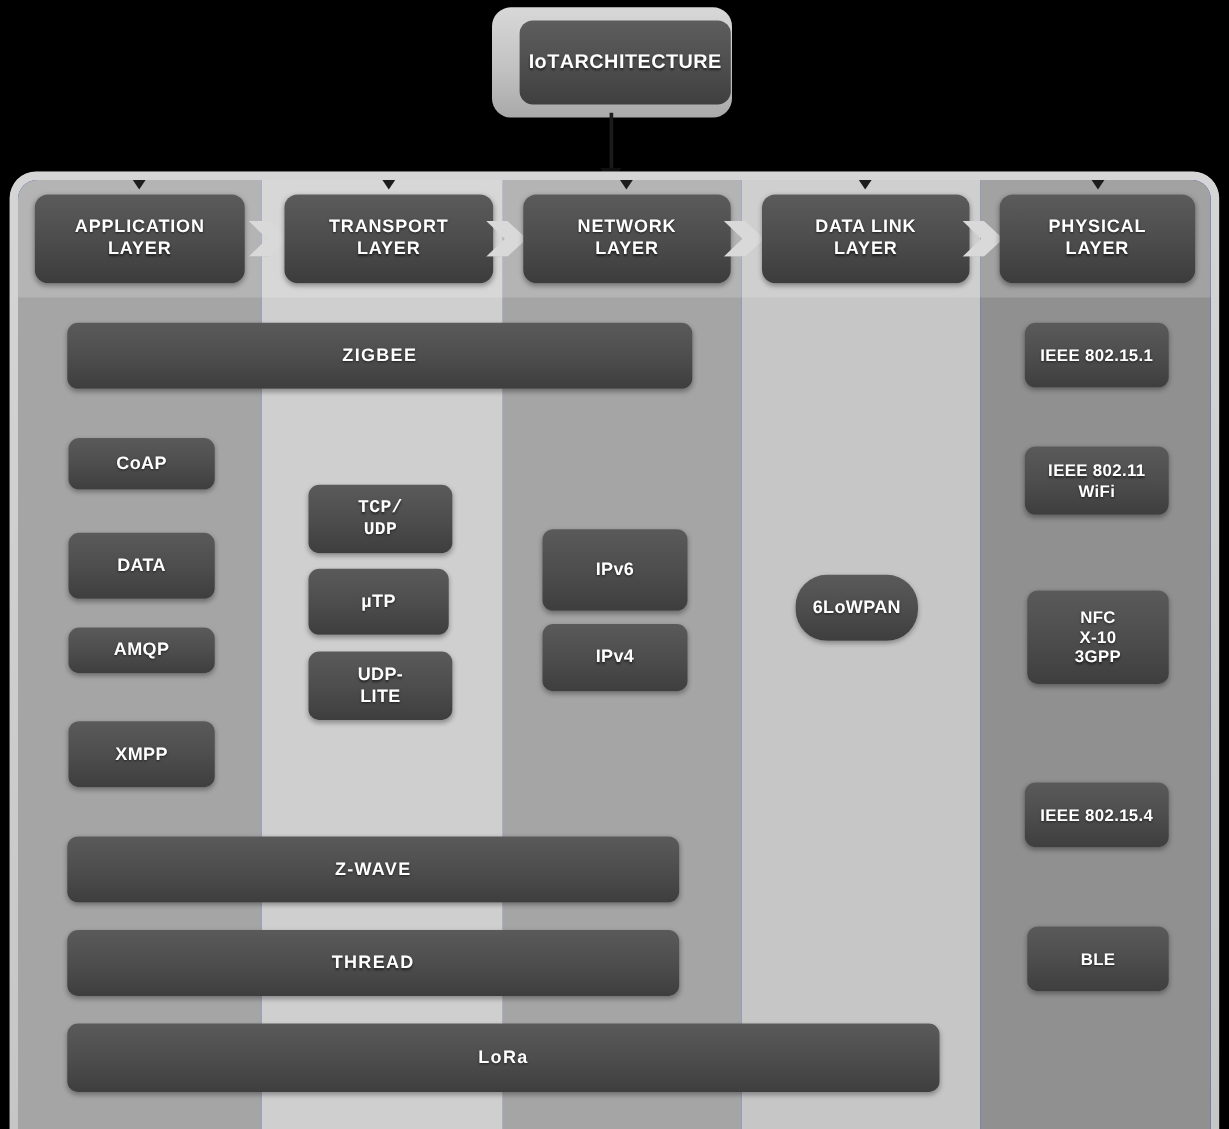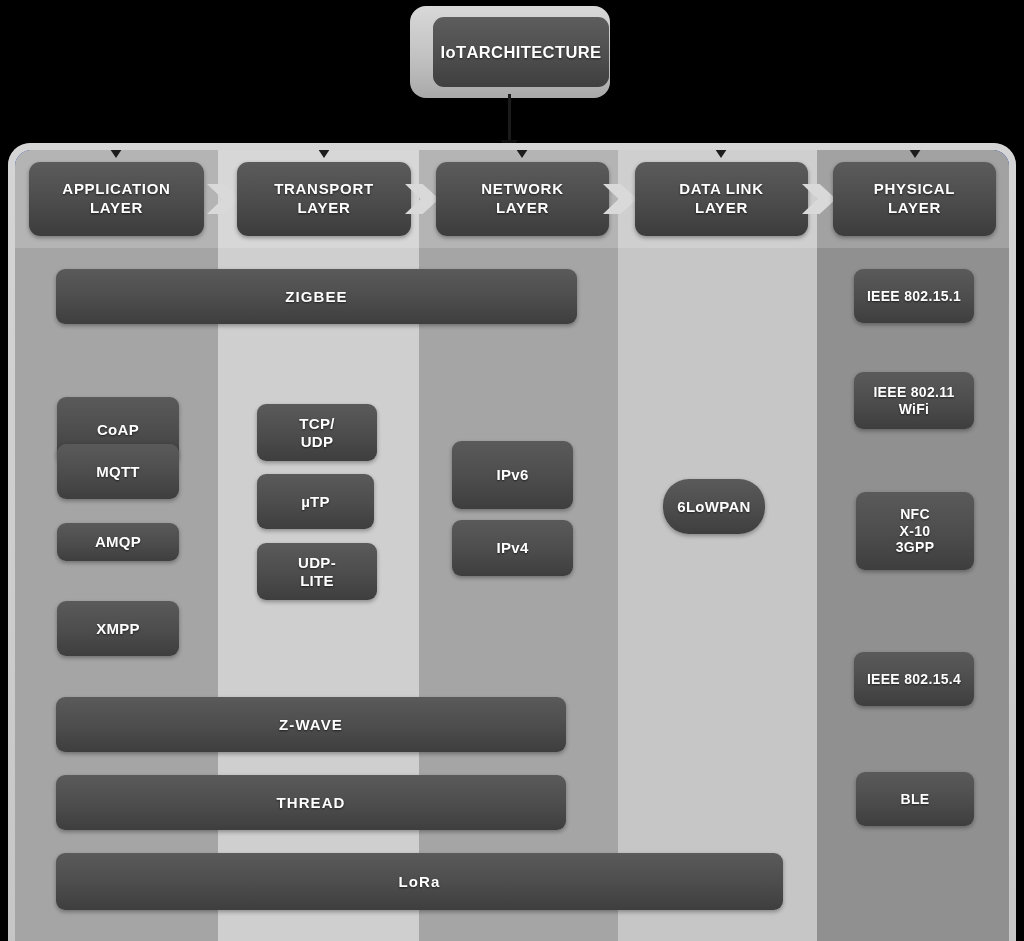--- a/index.html
+++ b/index.html
@@ -222,34 +222,34 @@
           </div>
         </div>
         <div class="hdr-notch" style="left:894px;"></div>
 
       </div>
 
       <div class="pbox wide" style="left:41px; top:119px; width:521px; height:55px;">
         <span>ZIGBEE</span>
       </div>
 
-      <div class="pbox" style="left:42px; top:215px; width:122px; height:66px;margin-top:32px;">
+      <div class="pbox" style="left:42px; top:215px; width:122px; height:43px;">
         <span>CoAP</span>
       </div>
       <div class="pbox" style="left:42px; top:294px; width:122px; height:55px;">
-        <span>MQTT</span>
+        <span>DATA</span>
       </div>
       <div class="pbox" style="left:42px; top:373px; width:122px; height:38px;">
         <span>AMQP</span>
       </div>
       <div class="pbox" style="left:42px; top:451px; width:122px; height:55px;">
         <span>XMPP</span>
       </div>
 
-      <div class="pbox" style="left:242px; top:254px; width:120px; height:57px;">
+      <div class="pbox" style="left:242px; top:254px; width:120px; height:57px;font-family:Liberation Mono, monospace;">
         <div>
           <span>TCP/</span><br>
           <span>UDP</span>
         </div>
       </div>
       <div class="pbox" style="left:242px; top:324px; width:117px; height:55px;">
         <span>µTP</span>
       </div>
       <div class="pbox" style="left:242px; top:393px; width:120px; height:57px;">
         <div>

